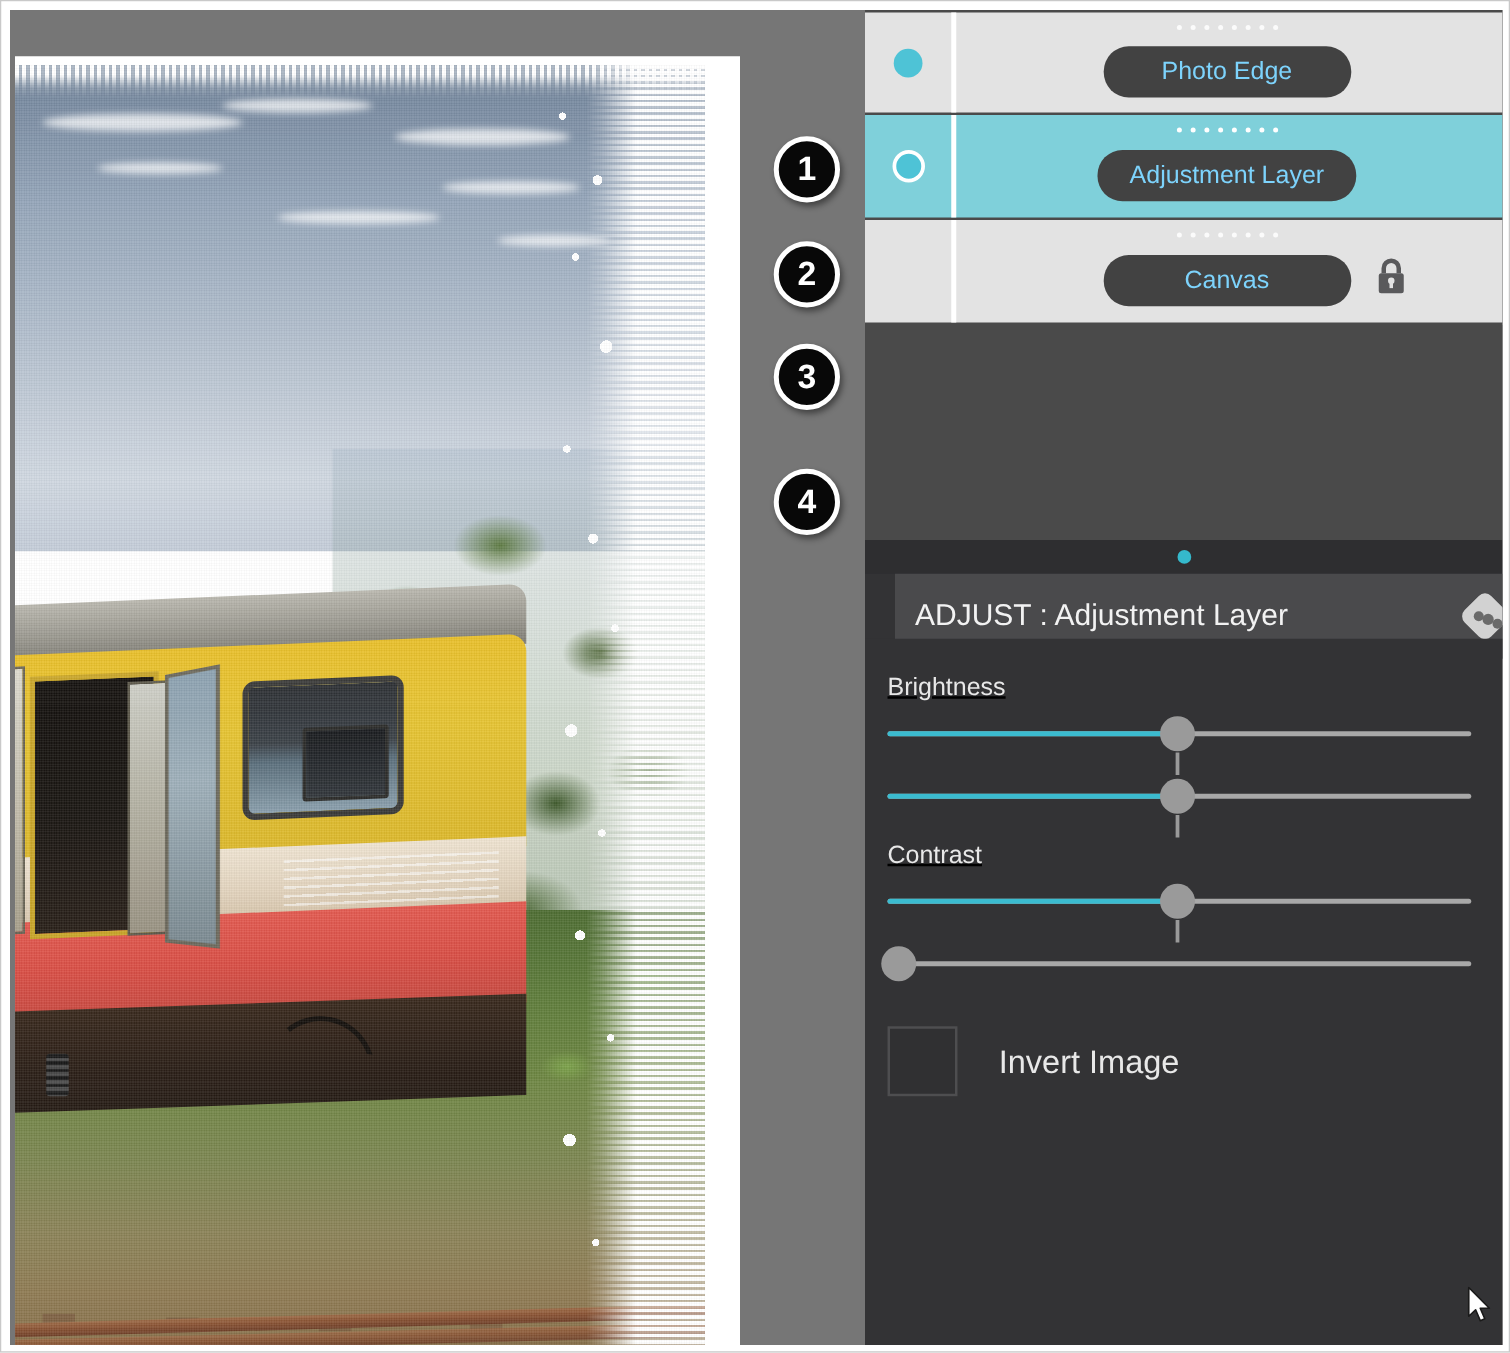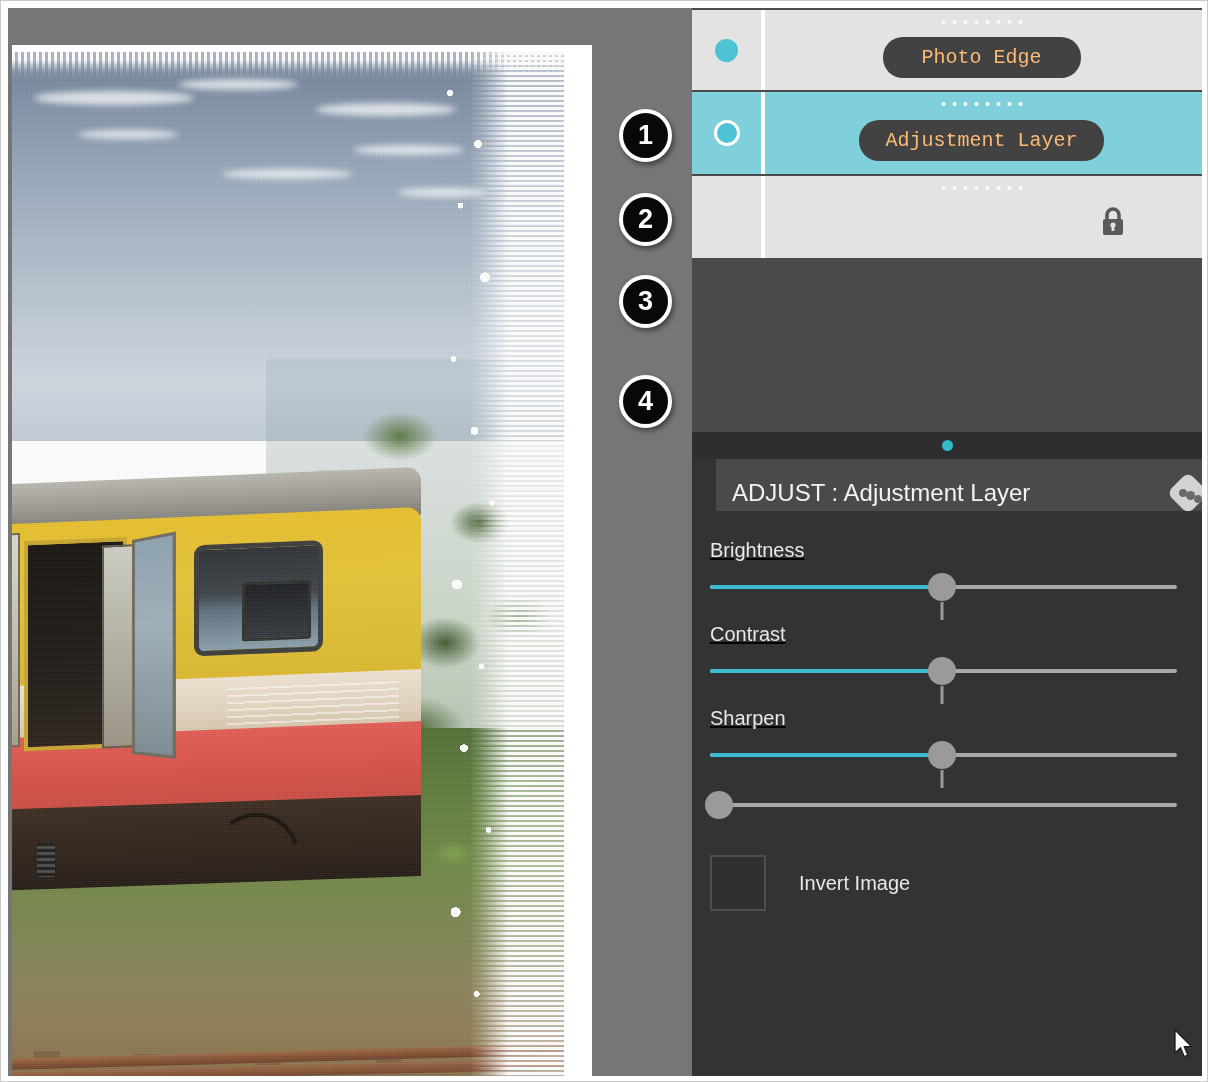--- a/index.html
+++ b/index.html
@@ -364,26 +364,25 @@
     display: block; width: 4px; height: 4px; border-radius: 50%;
     background: #fbfbfb;
   }
   .selected .drag-handle i { background: #ffffff; }
 
   .layer-pill {
     margin-top: 14px;
     min-width: 198px;
     padding: 9px 26px;
     background: #424242;
-    color: #fdba74;
+    color: #7dd3fc;
     border-radius: 20px;
     font-size: 20px;
     text-align: center;
     white-space: nowrap;
-    font-family: Liberation Mono, monospace;
   }
 
   .lock-slot {
     position: absolute;
     right: 74px; top: 50%;
     transform: translateY(-50%);
     margin-top: 7px;
   }
 
   
@@ -490,21 +489,21 @@
     display: flex; align-items: center;
     padding: 14px 18px 0 18px;
   }
   .checkbox {
     width: 56px; height: 56px;
     border: 2px solid #4e4e50;
     background: #303032;
   }
   #invert-row .cb-label {
     color: #e8e8e8;
-    font-size: 20px;
+    font-size: 26px;
     margin-left: 33px;
   }
 
   
   #cursor { position: absolute; left: 1172px; top: 1028px; width: 22px; height: 32px; }
 </style>
 </head>
 <body>
 
 <div id="app">
@@ -621,20 +620,21 @@
           <div class="drag-handle">
             <i></i>
               <i></i>
               <i></i>
               <i></i>
               <i></i>
               <i></i>
               <i></i>
               <i></i>
           </div>
+          <div class="layer-pill">Canvas</div>
           <div class="lock-slot">
             <svg width="30" height="34" viewBox="0 0 30 34">
               <path d="M9 14 V10 a6 6 0 0 1 12 0 v4" fill="none" stroke="#5a5a5c" stroke-width="3.6"></path>
               <rect x="5" y="14" width="20" height="16" rx="2" fill="#5a5a5c"></rect>
               <circle cx="15" cy="20" r="2.6" fill="#e3e3e3"></circle>
               <rect x="13.6" y="21" width="2.8" height="5" fill="#e3e3e3"></rect>
             </svg>
           </div>
         </div>
       </div>
@@ -662,40 +662,39 @@
         <div class="slider-label">Brightness</div>
         <div class="slider-track-wrap">
           <div class="slider-track"></div>
           <div class="slider-fill" style="width:49%"></div>
           <div class="slider-knob" style="left:49%"></div>
           <div class="slider-center-tick" style="left:49%"></div>
         </div>
       </div>
 
       <div class="slider-group">
+        <div class="slider-track-wrap">
+          <div class="slider-track"></div>
+          <div class="slider-fill" style="width:49%"></div>
+          <div class="slider-knob" style="left:49%"></div>
+          <div class="slider-center-tick" style="left:49%"></div>
+        </div>
+      </div>
+
+
+      <div class="slider-group">
         <div class="slider-label">Contrast</div>
         <div class="slider-track-wrap">
           <div class="slider-track"></div>
           <div class="slider-fill" style="width:49%"></div>
           <div class="slider-knob" style="left:49%"></div>
           <div class="slider-center-tick" style="left:49%"></div>
         </div>
       </div>
 
-
-      <div class="slider-group">
-        <div class="slider-label">Sharpen</div>
-        <div class="slider-track-wrap">
-          <div class="slider-track"></div>
-          <div class="slider-fill" style="width:49%"></div>
-          <div class="slider-knob" style="left:49%"></div>
-          <div class="slider-center-tick" style="left:49%"></div>
-        </div>
-      </div>
-
       <div class="slider-group">
         <div class="slider-track-wrap">
           <div class="slider-track"></div>
           <div class="slider-knob" style="left:2%"></div>
         </div>
       </div>
 
       <div id="invert-row">
         <div class="checkbox"></div>
         <div class="cb-label">Invert Image</div>

